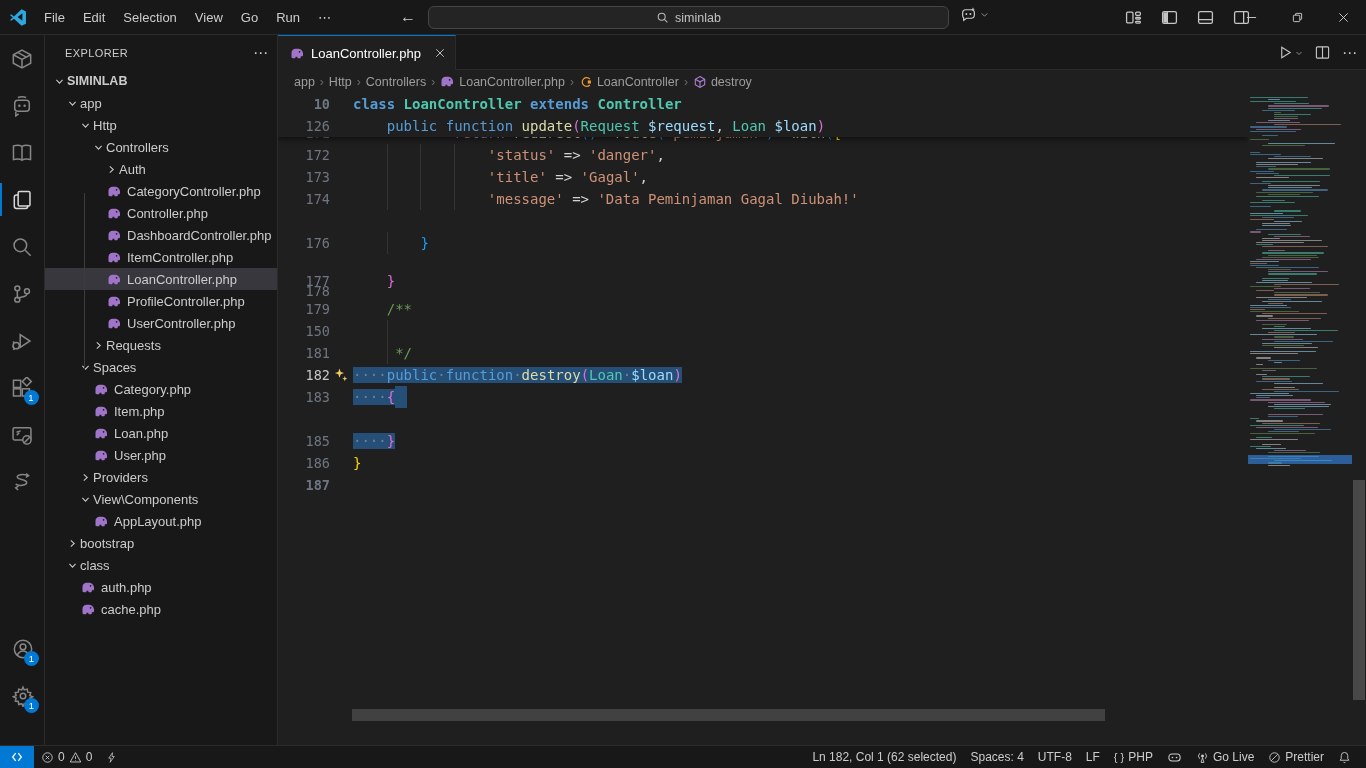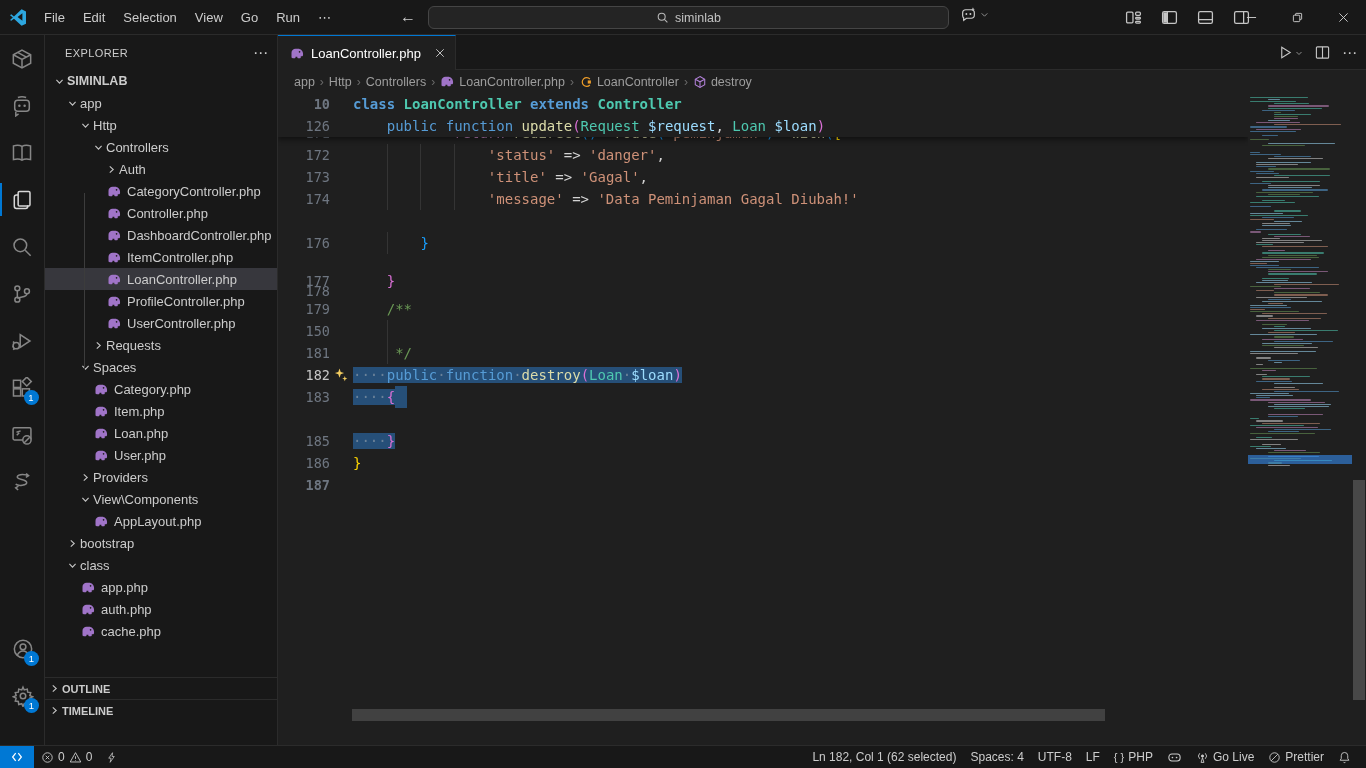--- a/index.html
+++ b/index.html
@@ -513,59 +513,32 @@
           </span>
           <span class="tlabel">class</span>
         </div>
         <div class="trow">
           <span class="ficon" style="margin-left:35px">
             <svg width="15" height="15" viewBox="0 0 16 16">
               <path fill="#a074c8" d="M1.6 11.6V7.2c0-2.4 1.9-4.2 4.3-4.2h2.6c3 0 5.4 2.4 5.4 5.3v1.2c0 .8-.6 1.4-1.4 1.4h-1v1c0 .7-.5 1.2-1.2 1.2H9c-.7 0-1.2-.5-1.2-1.2v-.4H5.9v.4c0 .7-.5 1.2-1.2 1.2H3c-.8 0-1.4-.6-1.5-1.3z"></path>
               <circle cx="10.2" cy="6.2" r=".9" fill="#1f1f1f"></circle>
             </svg>
           </span>
-          <span class="tlabel">app.php</span>
+          <span class="tlabel">auth.php</span>
         </div>
         <div class="trow">
           <span class="ficon" style="margin-left:35px">
             <svg width="15" height="15" viewBox="0 0 16 16">
               <path fill="#a074c8" d="M1.6 11.6V7.2c0-2.4 1.9-4.2 4.3-4.2h2.6c3 0 5.4 2.4 5.4 5.3v1.2c0 .8-.6 1.4-1.4 1.4h-1v1c0 .7-.5 1.2-1.2 1.2H9c-.7 0-1.2-.5-1.2-1.2v-.4H5.9v.4c0 .7-.5 1.2-1.2 1.2H3c-.8 0-1.4-.6-1.5-1.3z"></path>
               <circle cx="10.2" cy="6.2" r=".9" fill="#1f1f1f"></circle>
             </svg>
           </span>
-          <span class="tlabel">auth.php</span>
-        </div>
-        <div class="trow">
-          <span class="ficon" style="margin-left:35px">
-            <svg width="15" height="15" viewBox="0 0 16 16">
-              <path fill="#a074c8" d="M1.6 11.6V7.2c0-2.4 1.9-4.2 4.3-4.2h2.6c3 0 5.4 2.4 5.4 5.3v1.2c0 .8-.6 1.4-1.4 1.4h-1v1c0 .7-.5 1.2-1.2 1.2H9c-.7 0-1.2-.5-1.2-1.2v-.4H5.9v.4c0 .7-.5 1.2-1.2 1.2H3c-.8 0-1.4-.6-1.5-1.3z"></path>
-              <circle cx="10.2" cy="6.2" r=".9" fill="#1f1f1f"></circle>
-            </svg>
-          </span>
           <span class="tlabel">cache.php</span>
         </div>
         <div class="tree-guide" style="left: 39px; top: 123px; height: 176px;"></div>
-      </div>
-    <div class="side-sections" id="side-sections">
-        <div class="side-section">
-          <span style="display:flex;color:#c5c5c5">
-            <svg width="11" height="11" viewBox="0 0 16 16" fill="none" stroke="currentColor" stroke-width="1.6">
-              <path d="M5.5 3.5L10.5 8l-5 4.5"></path>
-            </svg>
-          </span>
-          <span>OUTLINE</span>
-        </div>
-        <div class="side-section">
-          <span style="display:flex;color:#c5c5c5">
-            <svg width="11" height="11" viewBox="0 0 16 16" fill="none" stroke="currentColor" stroke-width="1.6">
-              <path d="M5.5 3.5L10.5 8l-5 4.5"></path>
-            </svg>
-          </span>
-          <span>TIMELINE</span>
-        </div>
       </div>
   </div>
 
   <div class="editor">
     <div class="tabbar">
       <div class="tab">
         <span id="tab-php-icon">
             <svg width="15" height="15" viewBox="0 0 16 16">
               <path fill="#a074c8" d="M1.6 11.6V7.2c0-2.4 1.9-4.2 4.3-4.2h2.6c3 0 5.4 2.4 5.4 5.3v1.2c0 .8-.6 1.4-1.4 1.4h-1v1c0 .7-.5 1.2-1.2 1.2H9c-.7 0-1.2-.5-1.2-1.2v-.4H5.9v.4c0 .7-.5 1.2-1.2 1.2H3c-.8 0-1.4-.6-1.5-1.3z"></path>
               <circle cx="10.2" cy="6.2" r=".9" fill="#1f1f1f"></circle>

